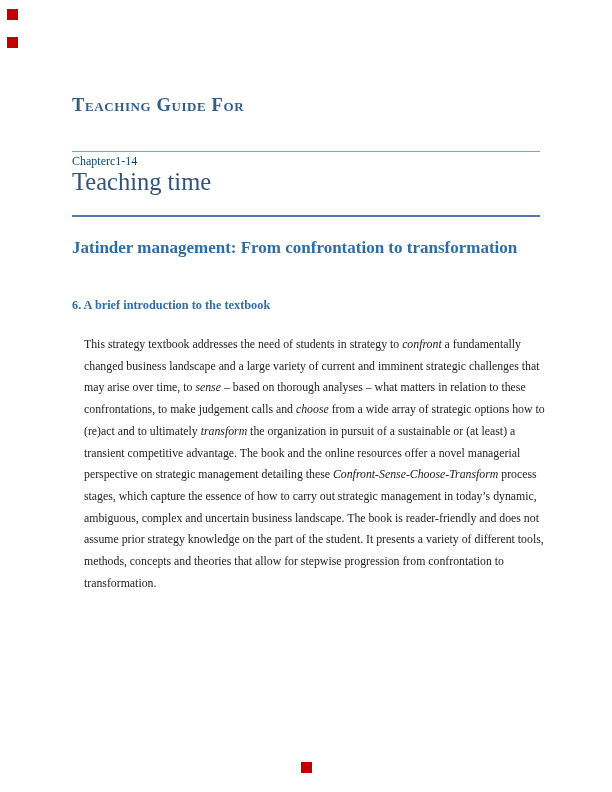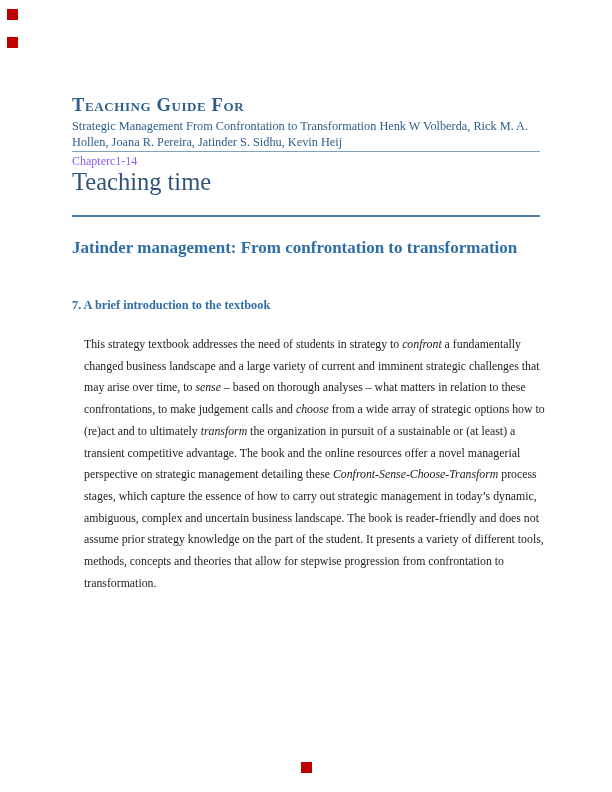--- a/index.html
+++ b/index.html
@@ -25,21 +25,21 @@
     font-size: 12.3px; line-height: 15.6px;
     color: #2d5e8c;
   }
   .rule-1 {
     position: absolute; top: 151px; left: 0; width: 468px; height: 1px;
     background: #7fa3c2;
   }
   .chapter-label {
     position: absolute; top: 154px; left: 0; width: 468px;
     font-size: 12px; line-height: 14px;
-    color: #8b5cf6;
+    color: #0c4a6e;
   }
   .doc-title {
     position: absolute; top: 167px; left: 0; width: 468px;
     font-size: 24.5px; line-height: 30px;
     color: #315379;
   }
   .rule-2 {
     position: absolute; top: 215px; left: 0; width: 468px; height: 2px;
     background: #4f7ca8;
   }
@@ -79,30 +79,29 @@
 <div class="page">
 
   <div class="marker marker-top-1"></div>
   <div class="marker marker-top-2"></div>
   <div class="marker marker-bottom"></div>
 
   <div class="content">
 
     <div class="header-title">Teaching Guide For</div>
 
-    <div class="header-subtitle">Strategic Management From Confrontation to Transformation Henk W Volberda, Rick M. A. Hollen, Joana R. Pereira, Jatinder S. Sidhu, Kevin Heij</div>
 
     <div class="rule-1"></div>
 
     <div class="chapter-label">Chapterc1-14</div>
 
     <div class="doc-title">Teaching time</div>
 
     <div class="rule-2"></div>
 
     <div class="section-heading">Jatinder management: From confrontation to transformation</div>
 
-    <div class="subsection-heading">7. A brief introduction to the textbook</div>
+    <div class="subsection-heading">6. A brief introduction to the textbook</div>
 
     <p class="intro-paragraph"><span>This strategy textbook addresses the need of students in strategy to </span><em>confront</em><span> a fundamentally changed business landscape and a large variety of current and imminent strategic challenges that may arise over time, to </span><em>sense</em><span> – based on thorough analyses – what matters in relation to these confrontations, to make judgement calls and </span><em>choose</em><span> from a wide array of strategic options how to (re)act and to ultimately </span><em>transform</em><span> the organization in pursuit of a sustainable or (at least) a transient competitive advantage. The book and the online resources offer a novel managerial perspective on strategic management detailing these </span><em>Confront-Sense-Choose-Transform</em><span> process stages, which capture the essence of how to carry out strategic management in today’s dynamic, ambiguous, complex and uncertain business landscape. The book is reader-friendly and does not assume prior strategy knowledge on the part of the student. It presents a variety of different tools, methods, concepts and theories that allow for stepwise progression from confrontation to transformation.</span></p>
 
   </div>
 </div>
 
 </body></html>

